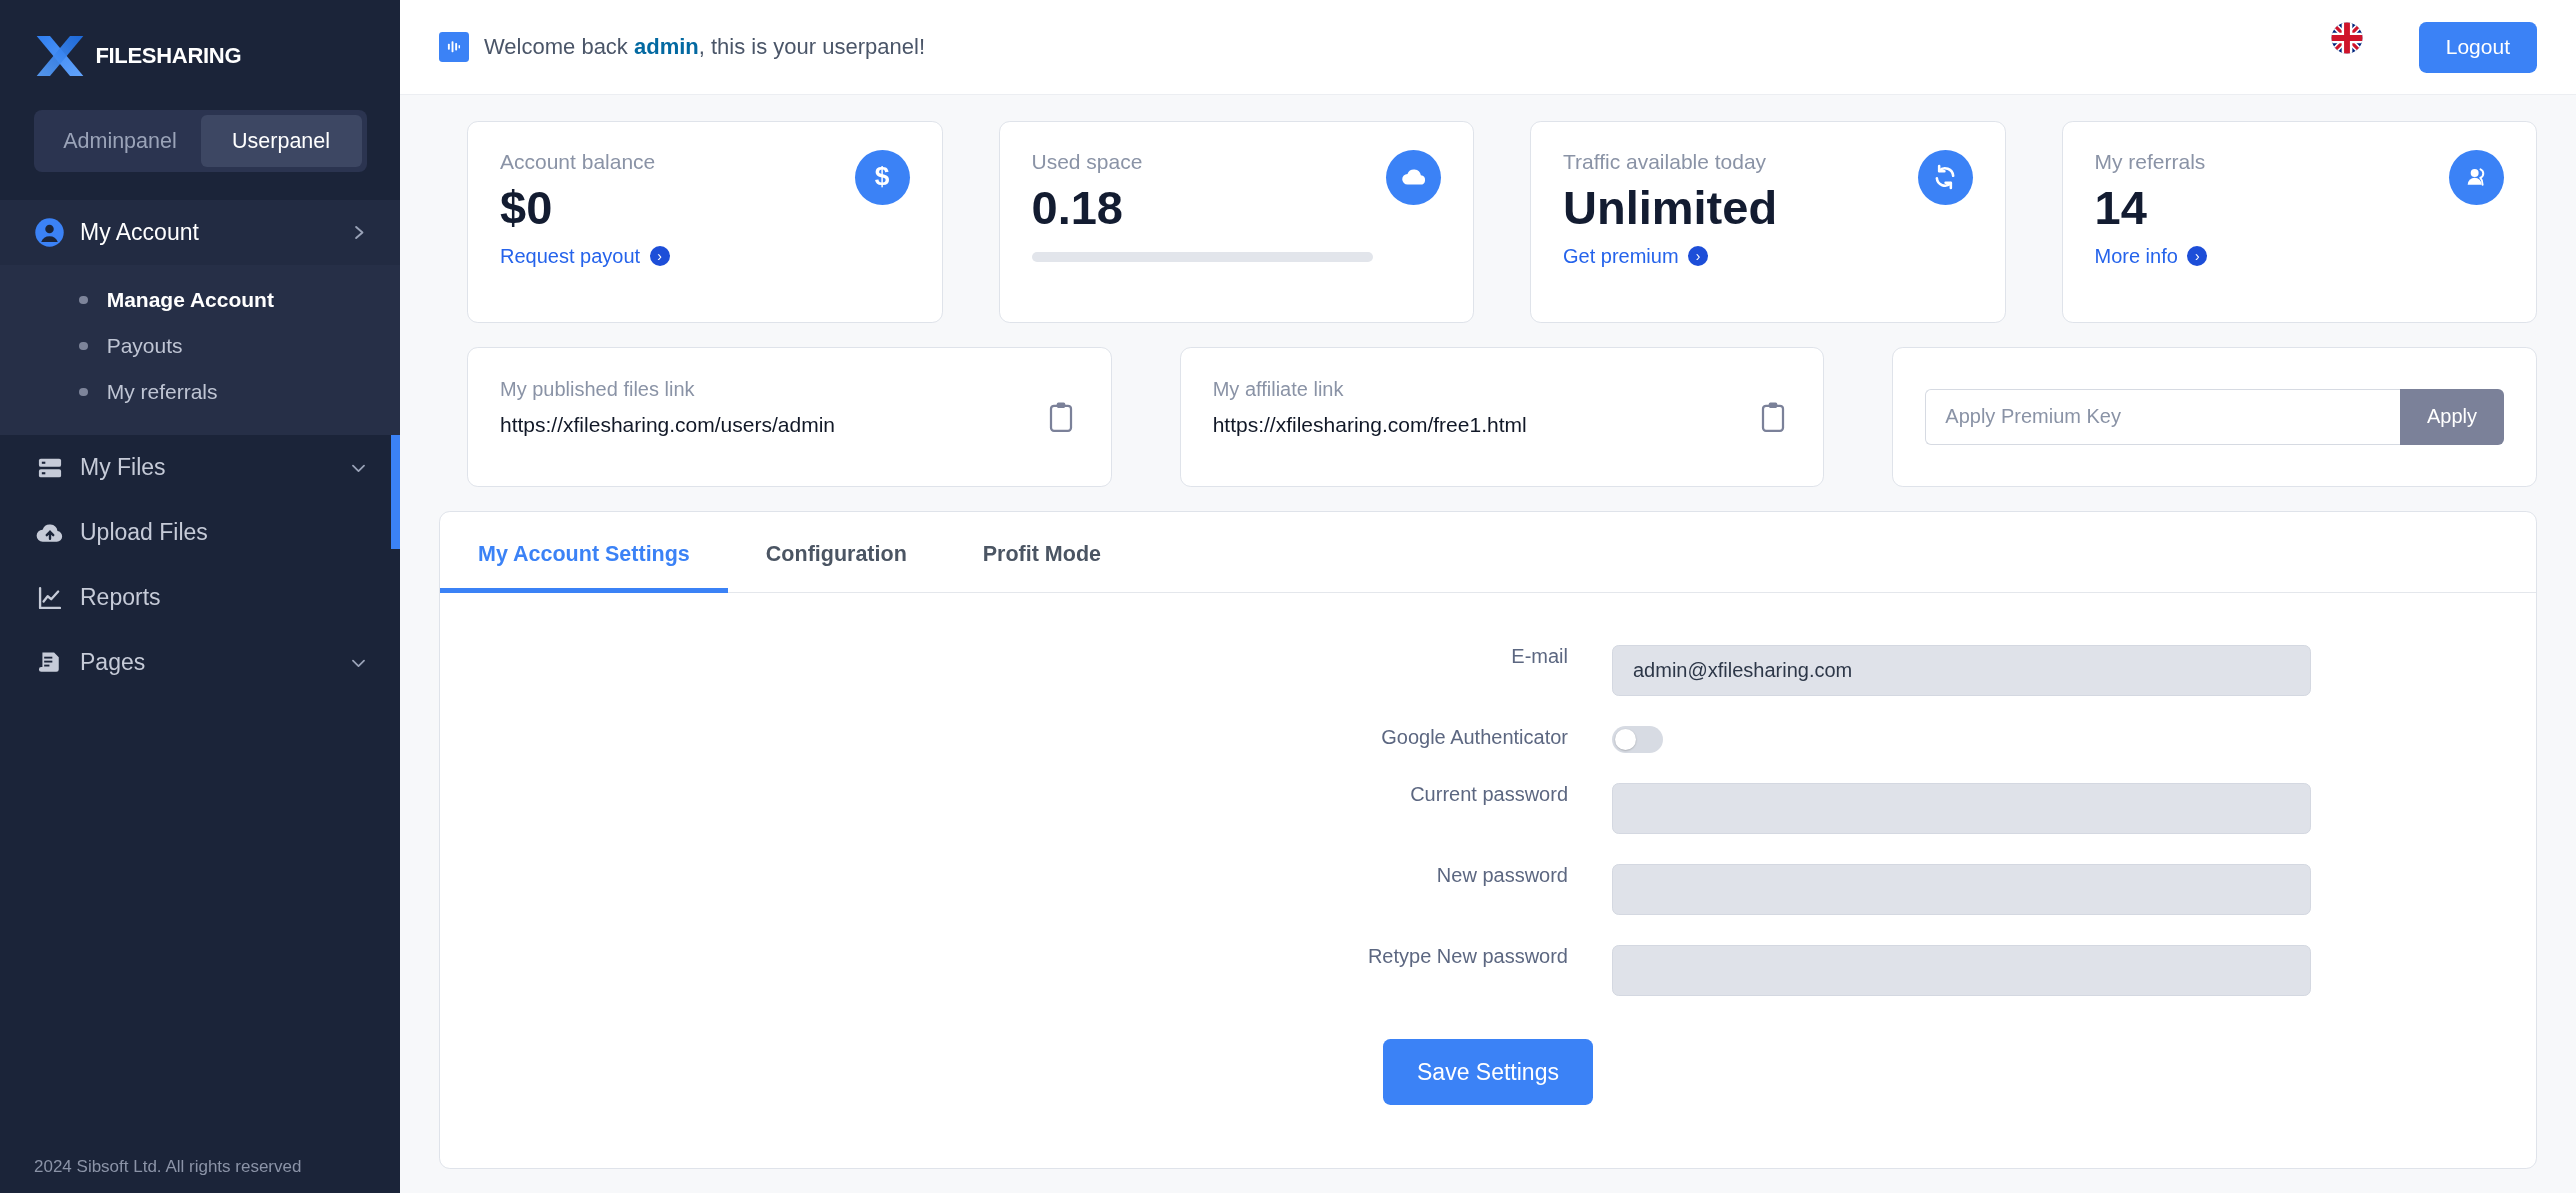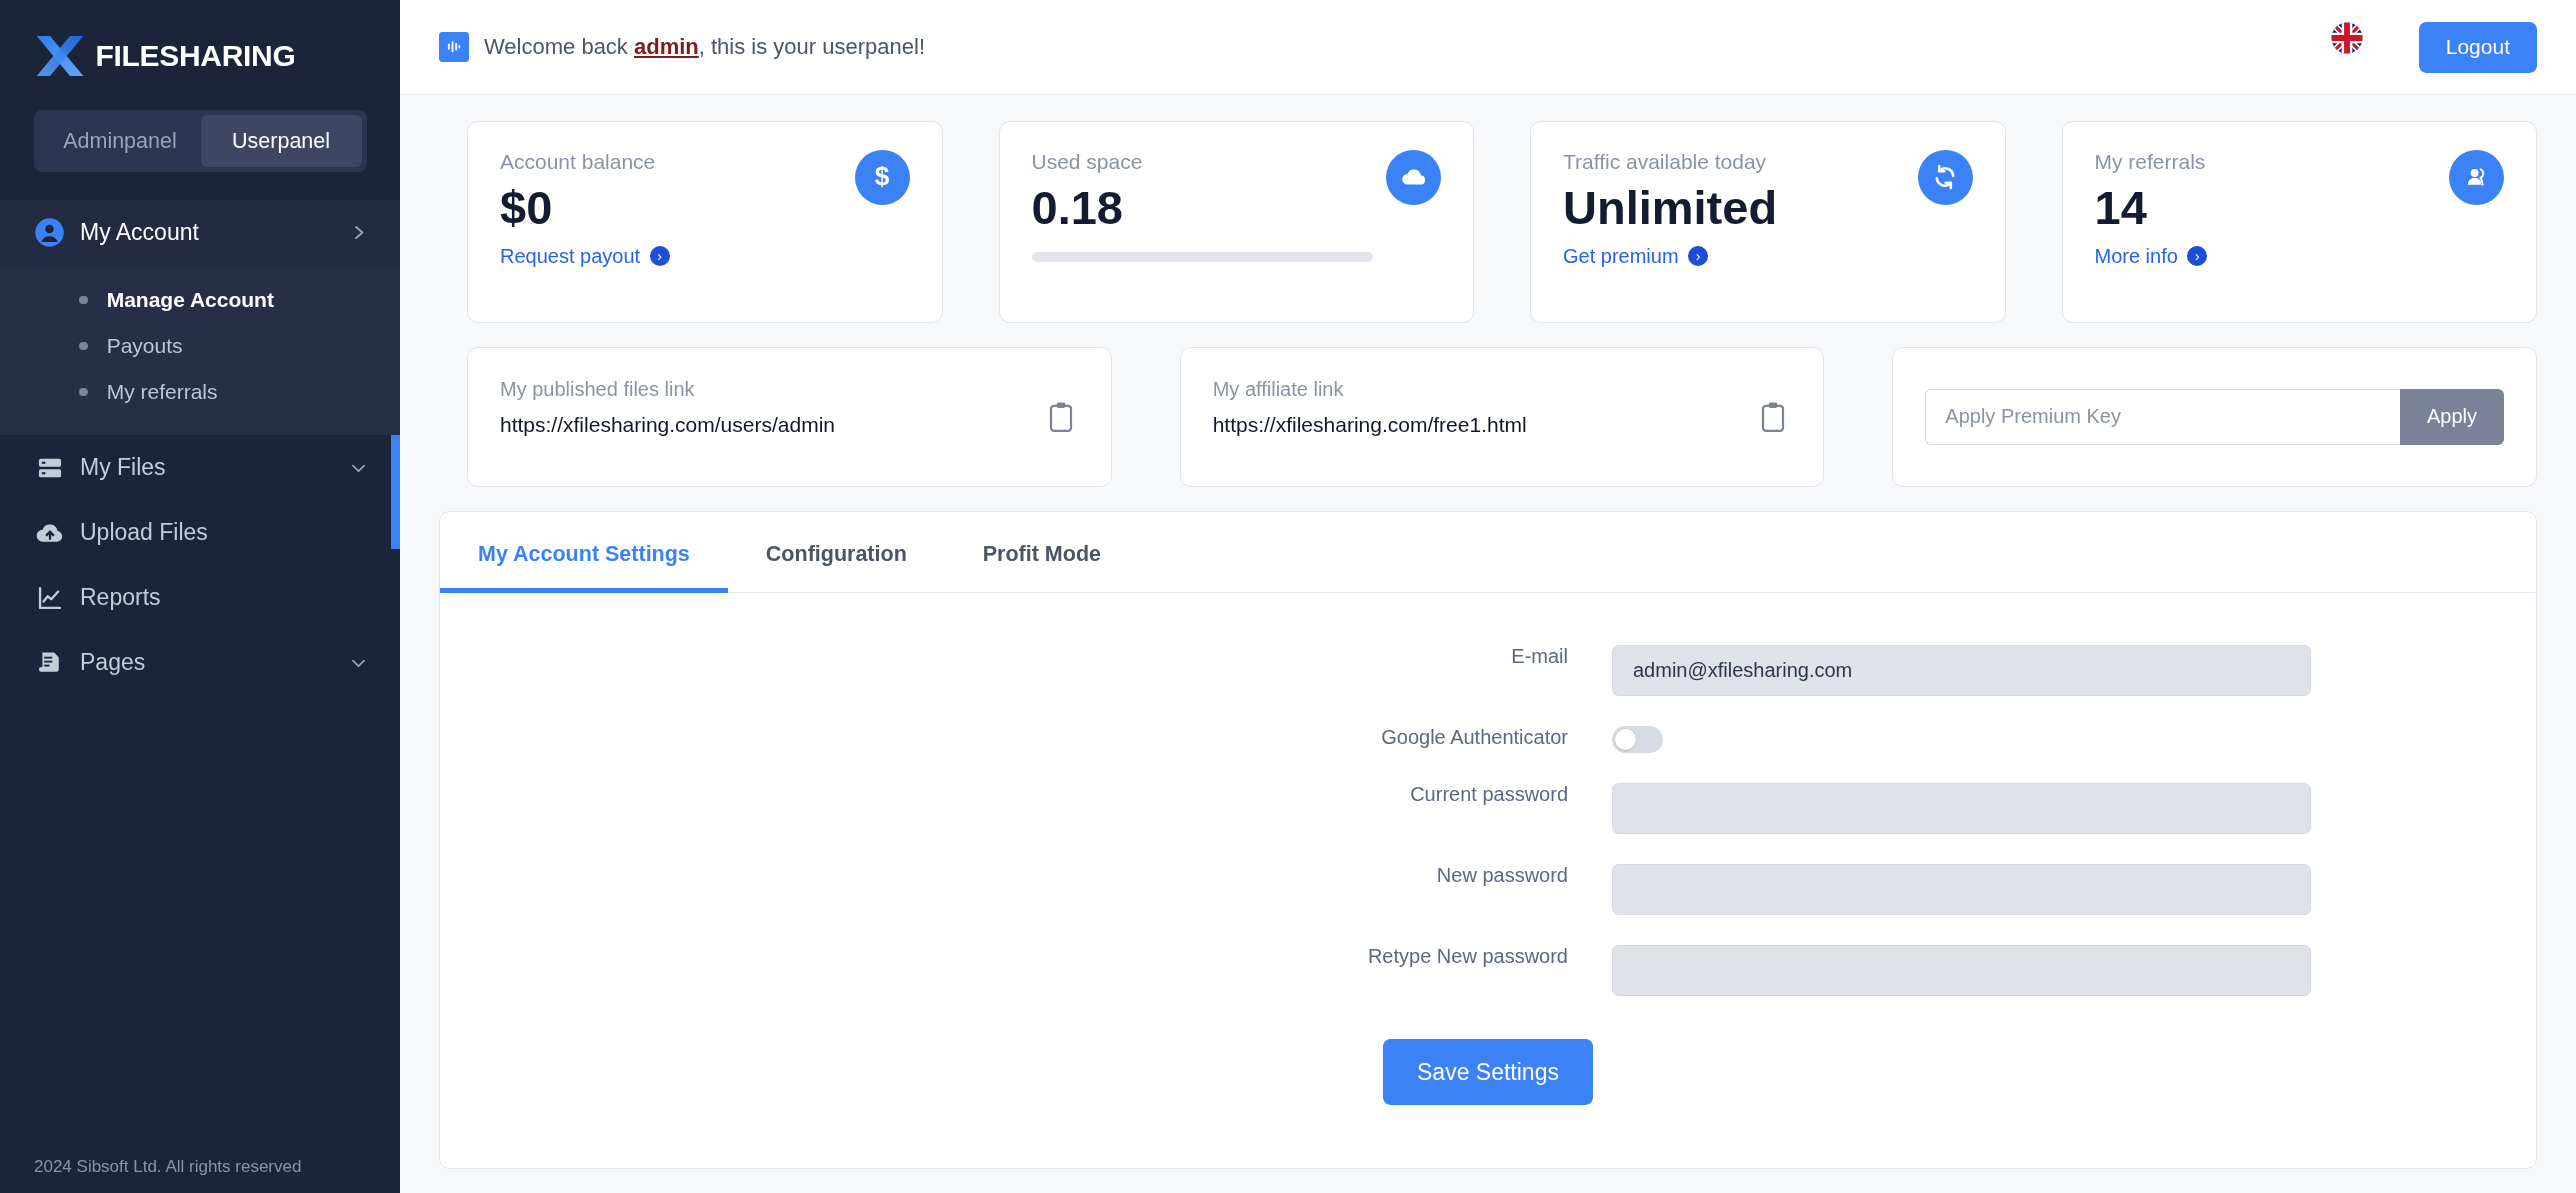--- a/index.html
+++ b/index.html
@@ -17,21 +17,21 @@
     background: #1b2439;
     position: relative;
     display: flex; flex-direction: column;
   }
   .brand {
     padding: 32px 0 0 34px;
     display: flex; align-items: center; gap: 9.4px;
   }
   .brand-logo { width: 52px; height: 48px; flex: 0 0 52px; }
   .brand-name {
-    color: #ffffff; font-size: 30px; font-weight: 700;
+    color: #ffffff; font-size: 22px; font-weight: 700;
     letter-spacing: -0.3px; line-height: 1; white-space: nowrap;
   }
   .panel-switch {
     margin: 30px 0 0 34px;
     width: 333px; height: 62px;
     background: #2b3450; border-radius: 8px;
     display: flex; align-items: center; padding: 5.4px;
   }
   .panel-switch .seg {
     flex: 1; height: 100%; border-radius: 6px;
@@ -91,21 +91,21 @@
     padding: 0 39px 0 39px;
     border-bottom: 0.7px solid #eceef2;
     flex: 0 0 95px;
   }
   .welcome { display: flex; align-items: center; gap: 15px; }
   .welcome-icon {
     width: 30px; height: 30px; background: #3b82f6; border-radius: 3.4px;
     display: flex; align-items: center; justify-content: center;
   }
   .welcome-text { font-size: 22px; color: #4a5568; white-space: nowrap; }
-  .welcome-text b { color: #7f1d1d; font-weight: 700; text-decoration: underline; }
+  .welcome-text b { color: #0369a1; font-weight: 700; }
   .topbar-right { margin-left: auto; display: flex; align-items: flex-start; gap: 56px; }
   .flag { width: 32px; height: 32px; border-radius: 50%; overflow: hidden; display:block; cursor:pointer;}
   .btn-logout {
     background: #3b82f6; color: #fff; border: none; cursor: pointer;
     font-size: 21px; border-radius: 7.4px; padding: 0 27px; height: 51px;
     font-family: "Liberation Sans", sans-serif;
   }
 
   .content { flex: 1; padding: 25.5px 39px 0 39px; overflow: hidden; }
 

